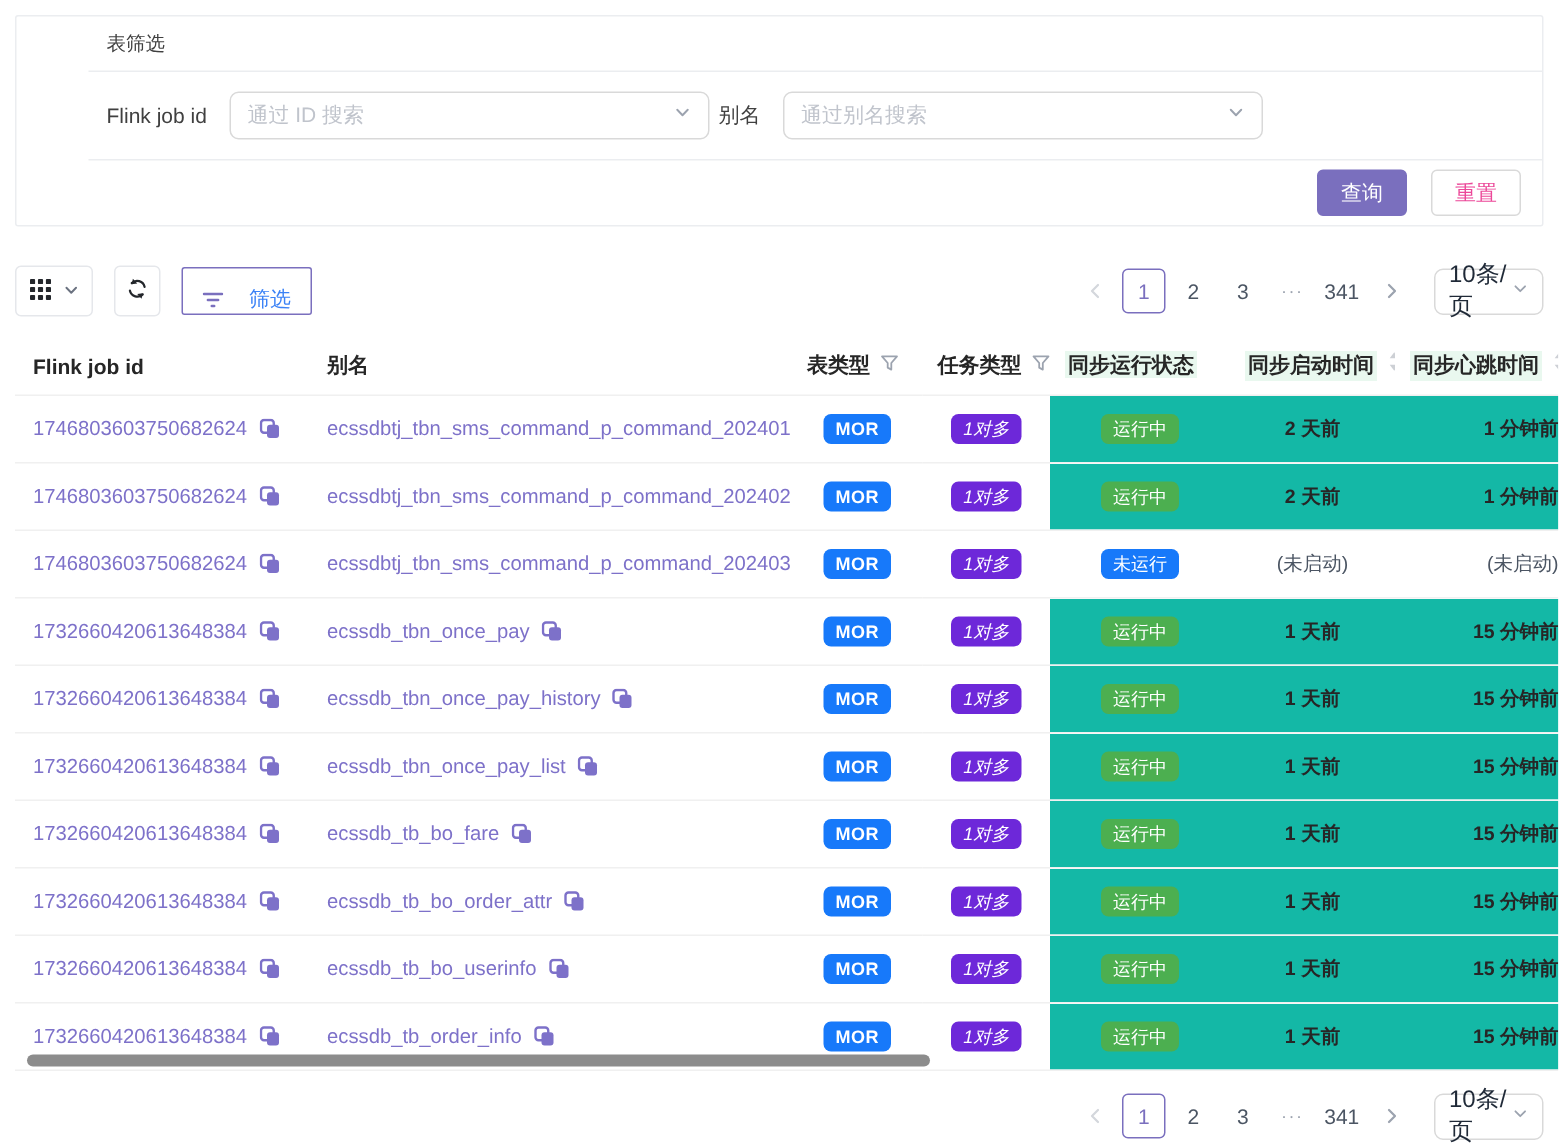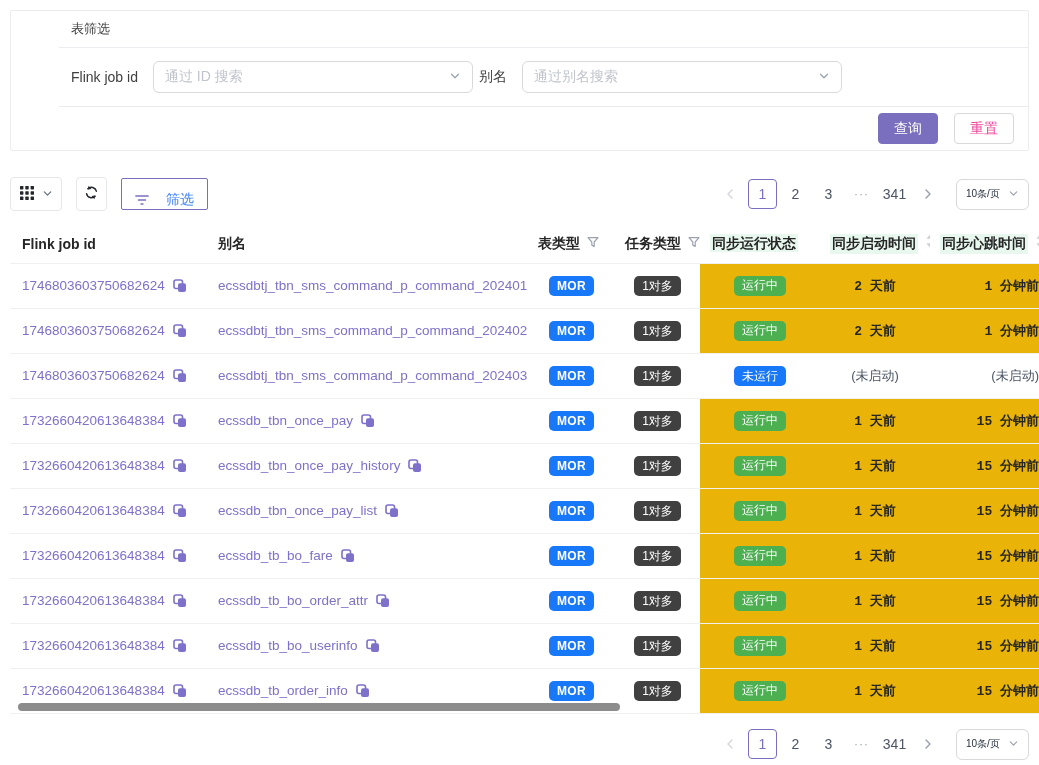--- a/index.html
+++ b/index.html
@@ -30,42 +30,42 @@
   .btn-filter { display:flex; align-items:flex-end; gap:17px; height:32px; padding:0 13px;
     border:1px solid #7a6fbe; border-radius:2px; background:#fff; color:#3b82f6; font-size:14px; cursor:pointer; font-family:inherit; }
 
   
   .pagination { display:flex; align-items:center; }
   .pg-item { min-width:29px; height:30px; display:flex; align-items:center; justify-content:center;
     margin:0 2px; border-radius:4px; font-size:14px; color:#4b5563; cursor:pointer; background:#fff; }
   .pg-item.active { border:1px solid #7a6fbe; color:#7a6fbe; }
   .pg-ellipsis { color:#9ca3af; letter-spacing:1px; font-size:12px; }
   .pg-size { display:flex; align-items:center; justify-content:space-between; width:73px; height:31px;
-    border:1px solid #d9d9d9; border-radius:6px; padding:0 9px; margin-left:12px; font-size:10px; color:#1f2937; cursor:pointer; }
+    border:1px solid #d9d9d9; border-radius:6px; padding:0 9px; margin-left:12px; font-size:16px; color:#1f2937; cursor:pointer; }
 
   
   .table-wrap { position:relative; width:1029px; margin-top:14px; overflow:hidden; }
   table { border-collapse:collapse; table-layout:fixed; width:1029px; }
   col.c1{width:198px} col.c2{width:320px} col.c3{width:87px} col.c4{width:85px}
   col.c5{width:120px} col.c6{width:110px} col.c7{width:109px}
   th { height:38px; font-size:14px; font-weight:700; color:#262626; text-align:left; padding:0 0 0 10px;
     border-bottom:1px solid #f0f0f0; white-space:nowrap; overflow:hidden; }
   th .th-inner { display:flex; align-items:flex-start; gap:7px; }
   th .hl-text { background:#e9f8ef; padding:1px 2px; }
   td { height:45px; border-bottom:1px solid #f0f0f0; font-size:13.5px; white-space:nowrap; overflow:hidden; }
   td.c-id { padding-left:12px; }
   td.c-alias { padding-left:10px; }
   .cell-link { display:inline-flex; align-items:center; gap:8px; }
   a.link { color:#7d71c9; text-decoration:none; cursor:pointer; }
   .copy { display:inline-flex; cursor:pointer; }
   td.center { text-align:center; padding:0; }
-  tr[data-hl="1"] td.glz { background:#eab308;font-family:Liberation Mono, monospace; }
+  tr[data-hl="1"] td.glz { background:#14b8a6; }
   .badge { display:inline-block; font-size:12px; line-height:1; padding:4px 8px; border-radius:5px; color:#fff; }
   .badge.mor { background:#1779fa; font-weight:700; letter-spacing:.3px; }
-  .badge.lav { background:#404040; }
+  .badge.lav { background:#6d28d9;font-style:italic; }
   .badge.st[data-color="green"] { background:#4caf50; }
   .badge.st[data-color="blue"]  { background:#1779fa; }
   td.t-start { text-align:center; padding:0; }
   td.t-heart { text-align:right; }
   .time { font-size:13px; font-weight:700; color:#262626; }
   tr[data-hl="0"] .time { font-weight:400; color:#4b5563; }
 
   .hscroll-thumb { position:absolute; left:8px; bottom:3px; width:602px; height:8px;
     border-radius:4px; background:#8c8c8c; cursor:pointer; }
 

